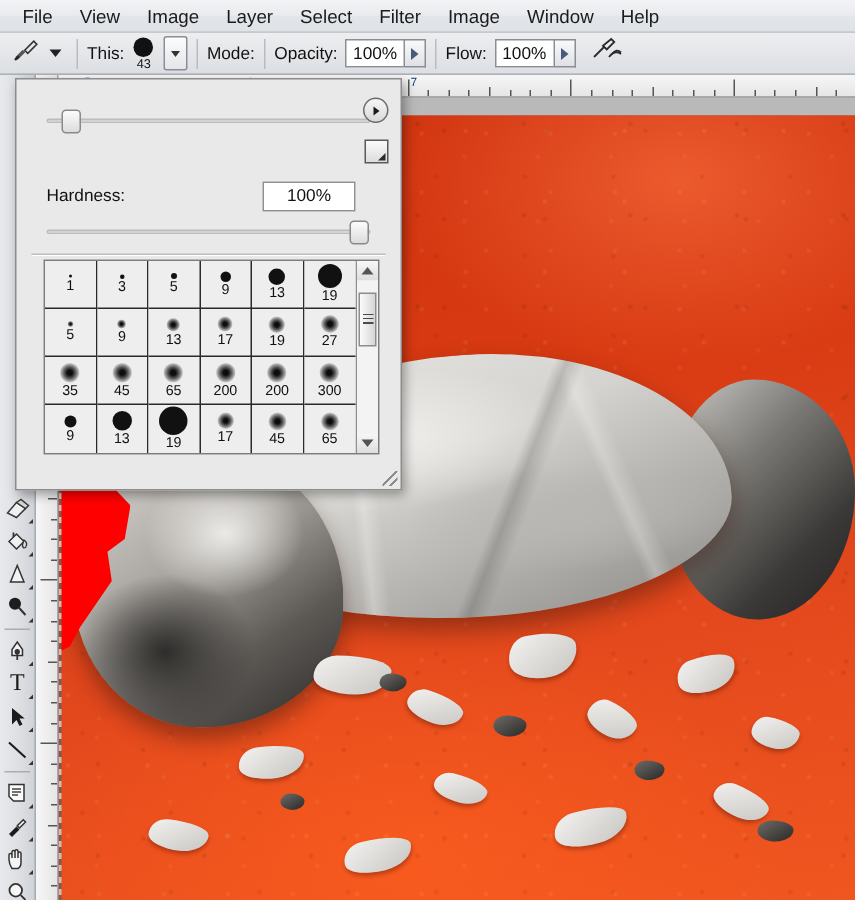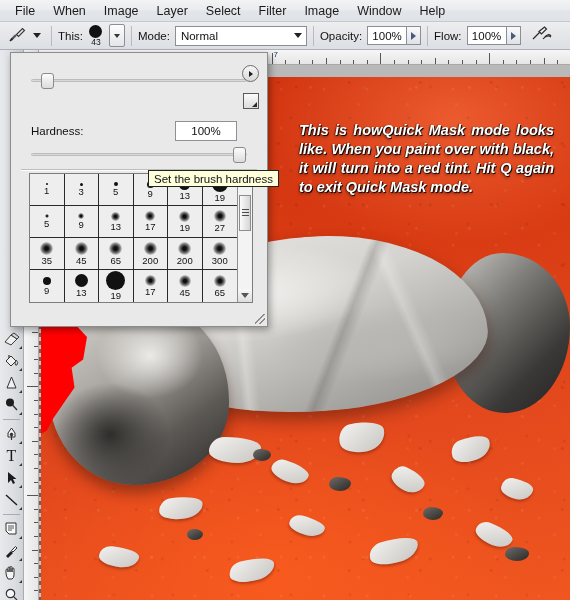--- a/index.html
+++ b/index.html
@@ -282,21 +282,21 @@
     font-size:11.5px;color:#111;white-space:nowrap;z-index:40;
   }
 </style>
 </head>
 <body>
 
 <div id="app">
 
   <div class="menubar">
     <div class="menuitem">File</div>
-    <div class="menuitem">When</div>
+    <div class="menuitem">View</div>
     <div class="menuitem">Image</div>
     <div class="menuitem">Layer</div>
     <div class="menuitem">Select</div>
     <div class="menuitem">Filter</div>
     <div class="menuitem">Image</div>
     <div class="menuitem">Window</div>
     <div class="menuitem">Help</div>
   </div>
 
   <div class="optbar">
@@ -318,24 +318,20 @@
     <div class="brush-thumb">
       <span class="brush-dot"></span>
       <span class="brush-num">43</span>
     </div>
     <div class="mini-drop">
       <span class="tri-down"></span>
     </div>
 
     <div class="sep"></div>
     <span class="lbl">Mode:</span>
-    <div class="combo" style="margin-left:5px;">
-      <span>Normal</span>
-      <span class="tri-down"></span>
-    </div>
 
     <div class="sep"></div>
     <span class="lbl">Opacity:</span>
     <div style="display:flex;margin-left:5px;">
       <div class="numbox">
         <span>100%</span>
       </div>
       <div class="spin">
         <span class="tri-right"></span>
       </div>
@@ -578,21 +574,20 @@
       <div class="flake" style="left:190px;top:482px;width:46px;height:22px;transform:rotate(-14deg);"></div>
       <div class="dark-flake" style="left:214px;top:372px;width:18px;height:12px;"></div>
       <div class="dark-flake" style="left:290px;top:400px;width:22px;height:14px;"></div>
       <div class="dark-flake" style="left:384px;top:430px;width:20px;height:13px;"></div>
       <div class="dark-flake" style="left:148px;top:452px;width:16px;height:11px;"></div>
       <div class="dark-flake" style="left:466px;top:470px;width:24px;height:14px;"></div>
 
       <div class="quickmask"></div>
       <div class="selmark"></div>
 
-      <div class="caption">This is howQuick Mask mode looks like. When you paint over with black, it will turn into a red tint. Hit Q again to exit Quick Mask mode.</div>
     </div>
   </div>
 
   <div class="brush-panel">
     <div style="height:14px;"></div>
     <div class="slider">
       <div class="slider-track"></div>
       <div class="slider-knob" id="knob-diam" style="left: calc(7% - 5px);"></div>
     </div>
 
@@ -725,15 +720,14 @@
         </div>
         <div class="sb-arrow">
             <span class="sb-dn"></span>
           </div>
       </div>
     </div>
 
     <div class="resize-grip"></div>
   </div>
 
-  <div class="tooltip">Set the brush hardness</div>
 
 </div>
 
 </body></html>

